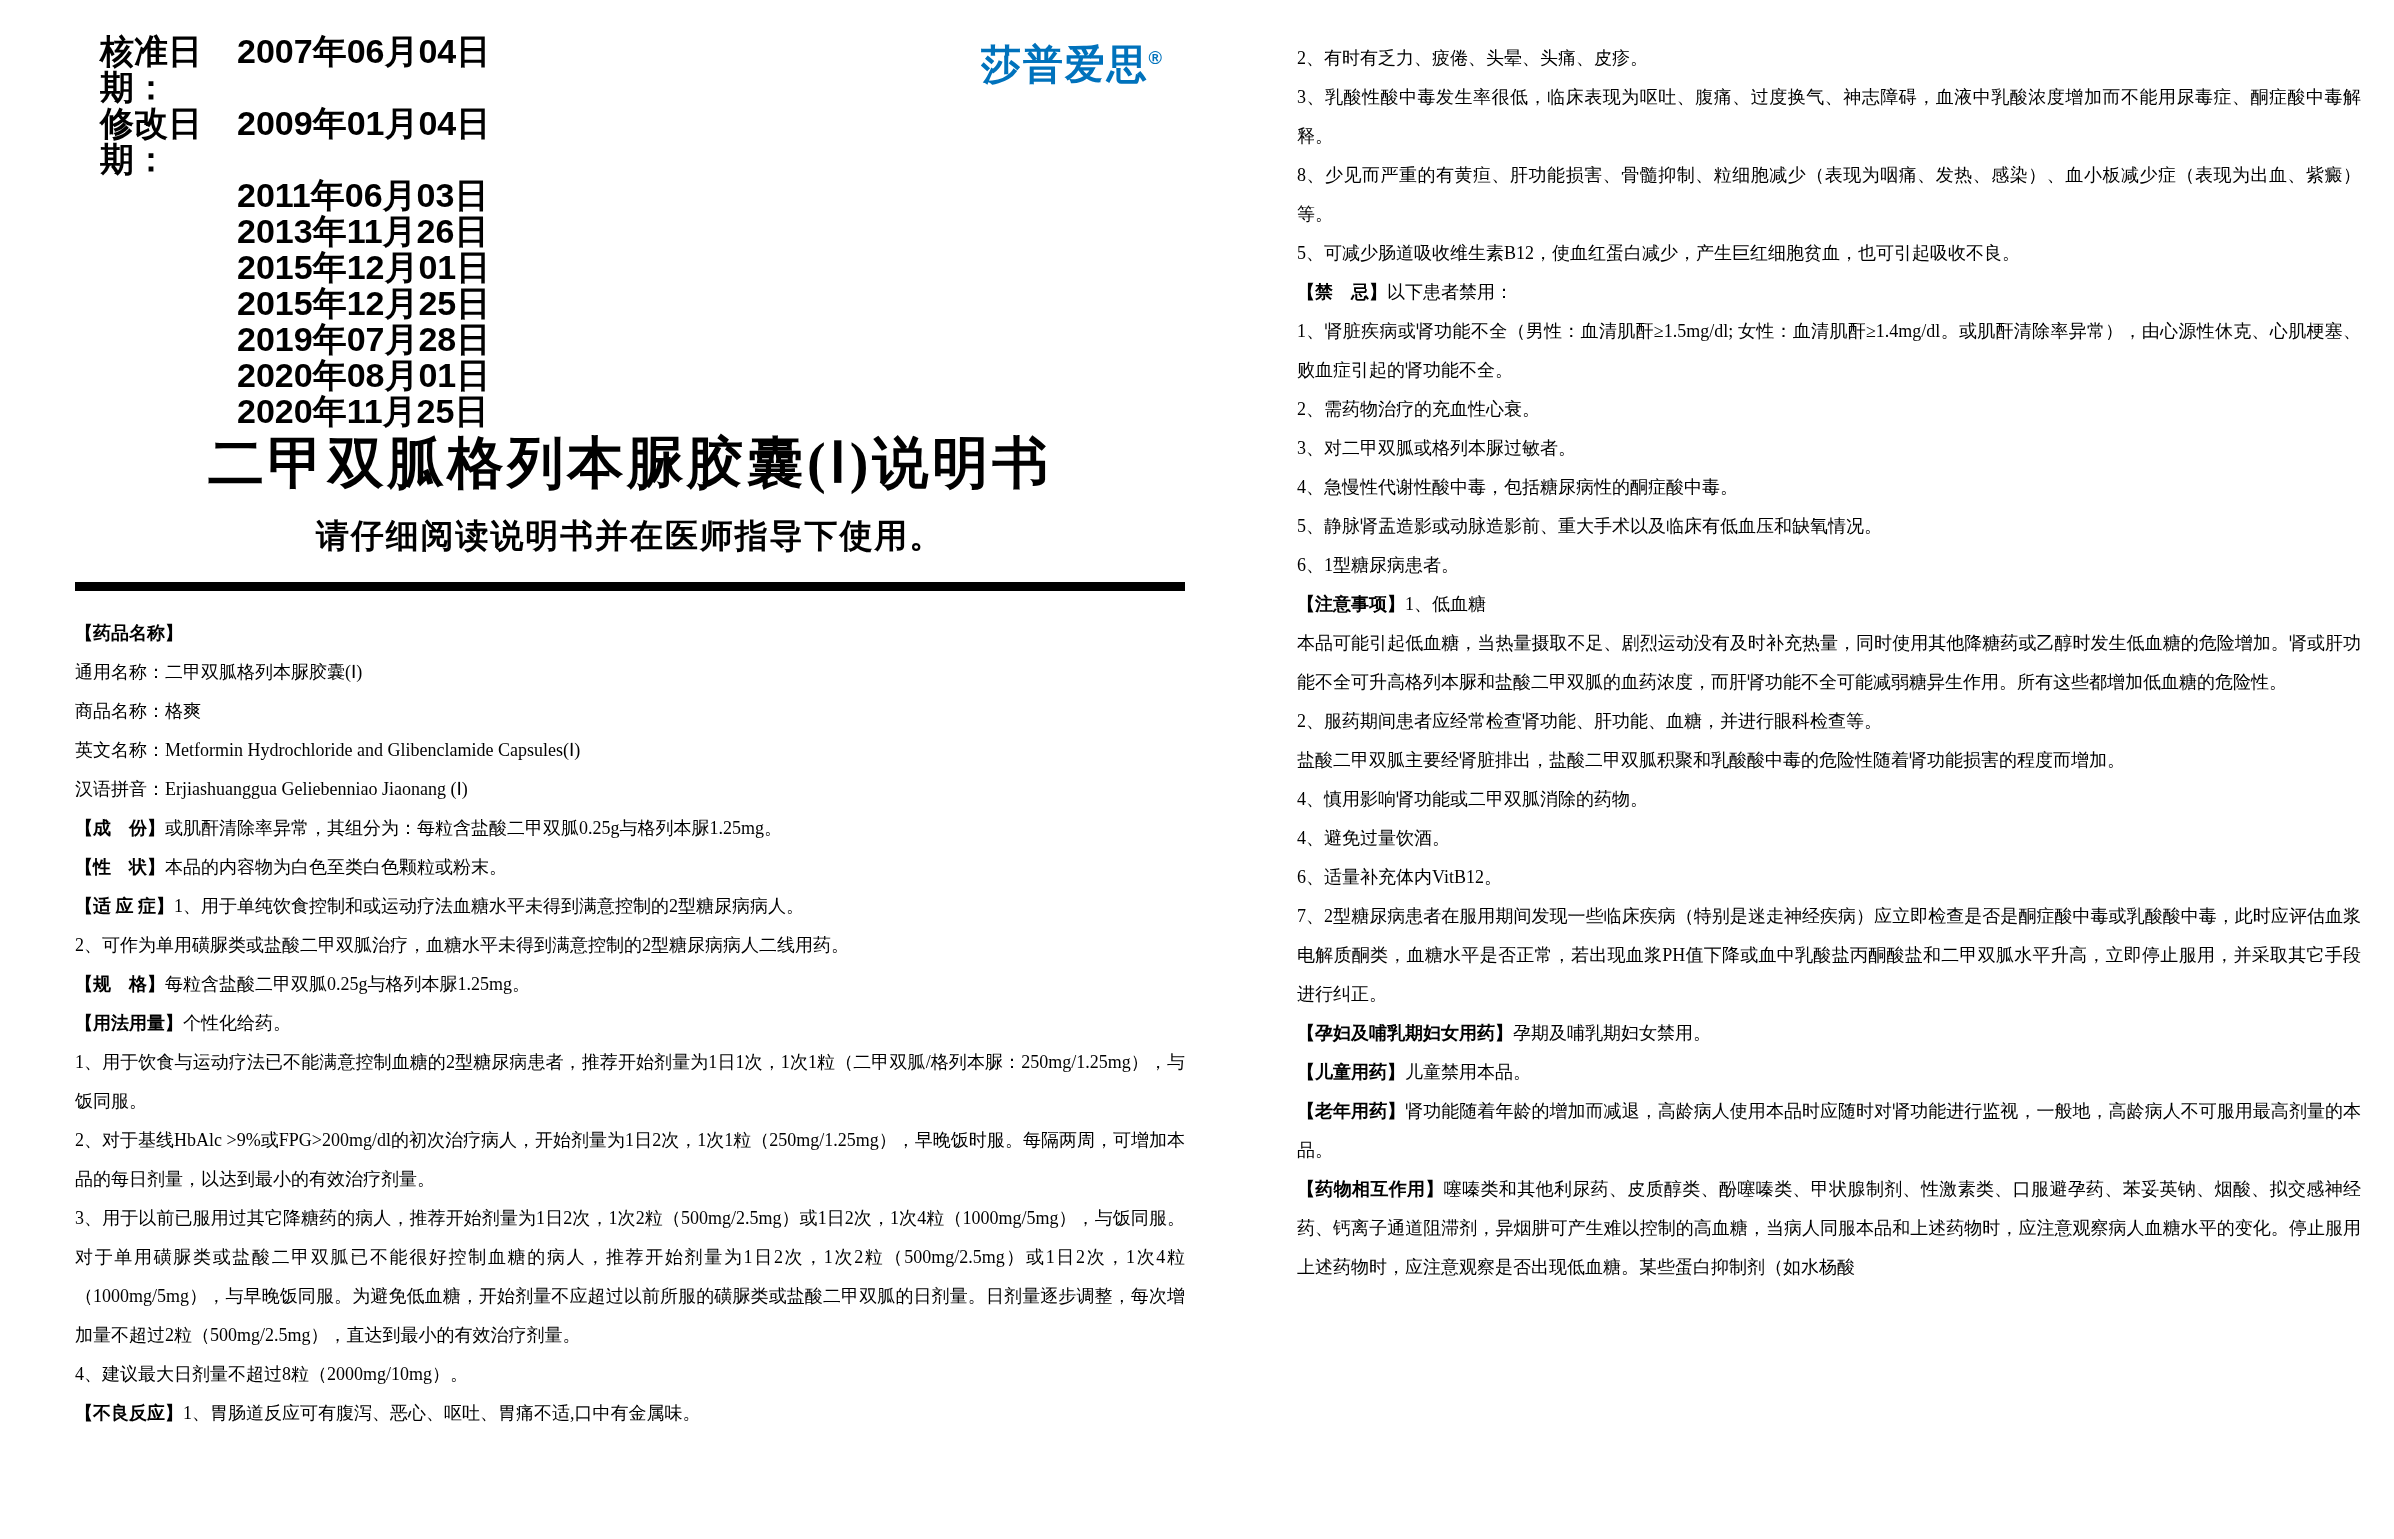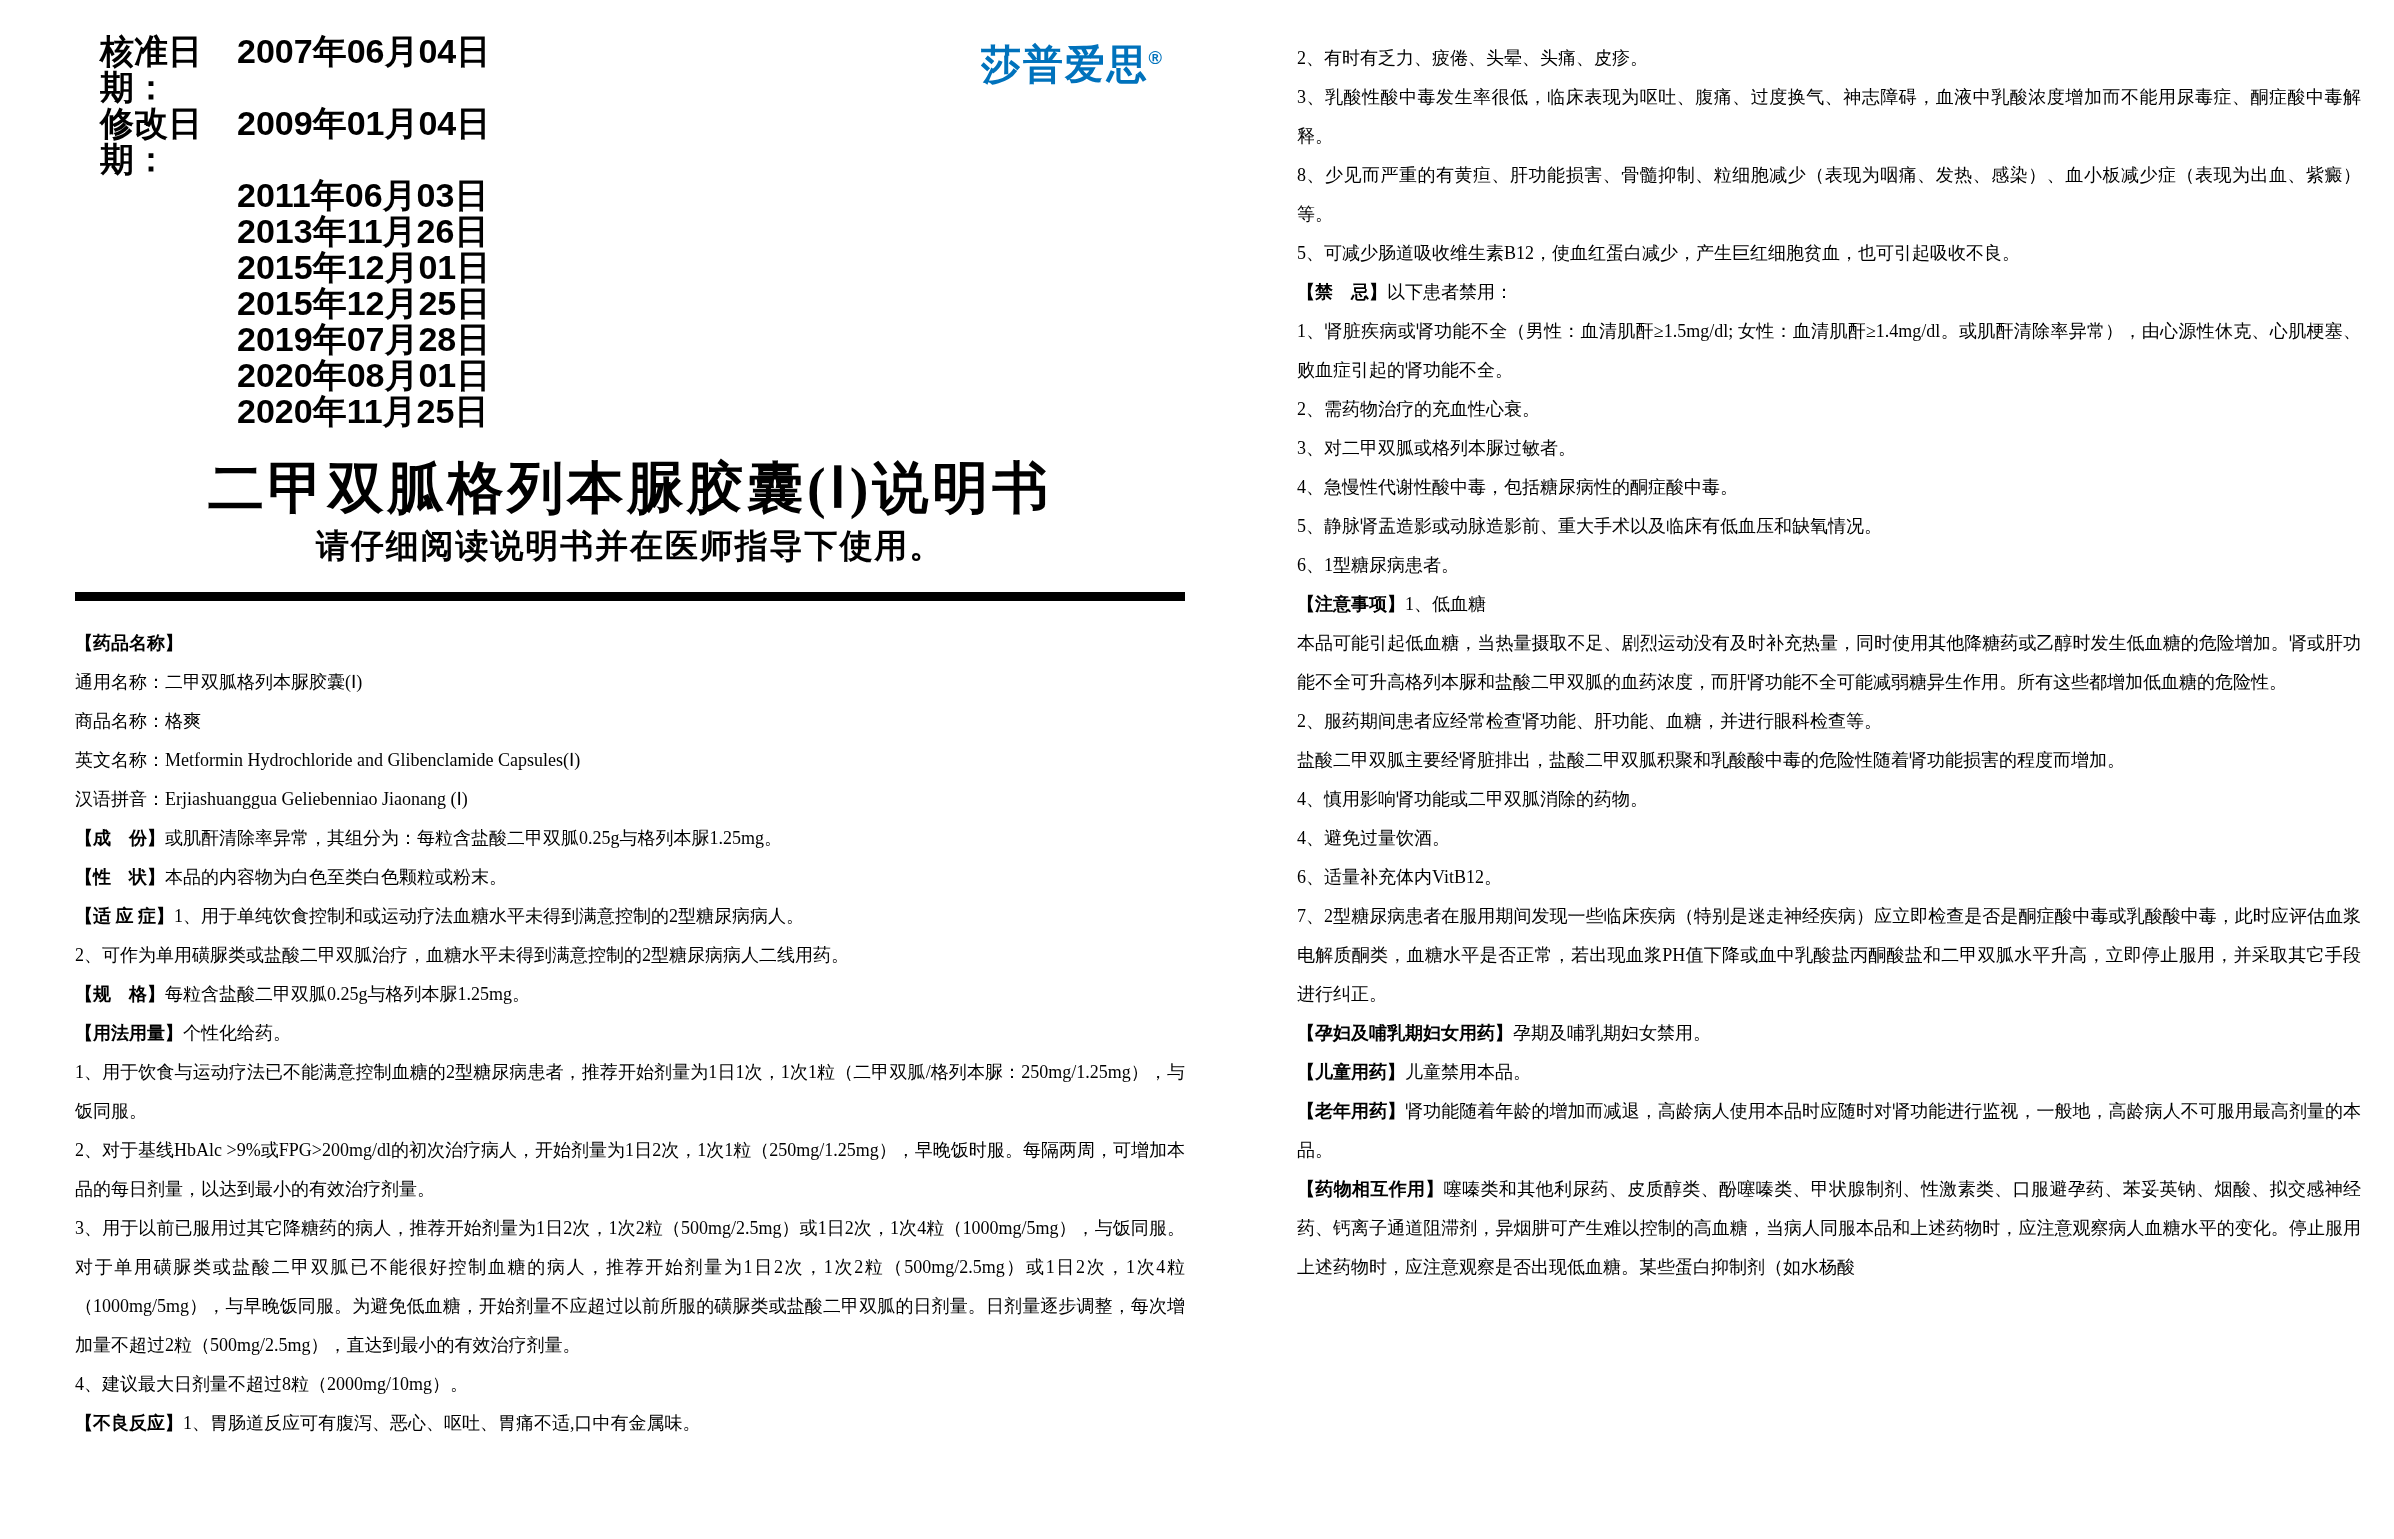--- a/index.html
+++ b/index.html
@@ -36,30 +36,30 @@
   }
   .logo sup { font-size: 18.3px; vertical-align: super; letter-spacing: 0; }
 
   
   .doc-title {
     text-align: center;
     font-weight: bold;
     font-size: 56px;
     line-height: 64px;
     letter-spacing: 3.9px;
-    margin-top: 27px;
+    margin-top: 2px;
     white-space: nowrap;
   }
   .doc-subtitle {
     text-align: center;
     font-weight: bold;
     font-size: 33px;
     line-height: 42px;
     letter-spacing: 1.9px;
-    margin-top: 5px;
+    margin-top: 20px;
   }
   .rule {
     height: 8.7px;
     background: #000;
     margin-top: 25px;
     margin-bottom: 23px;
   }
 
   
   .body-text p {

